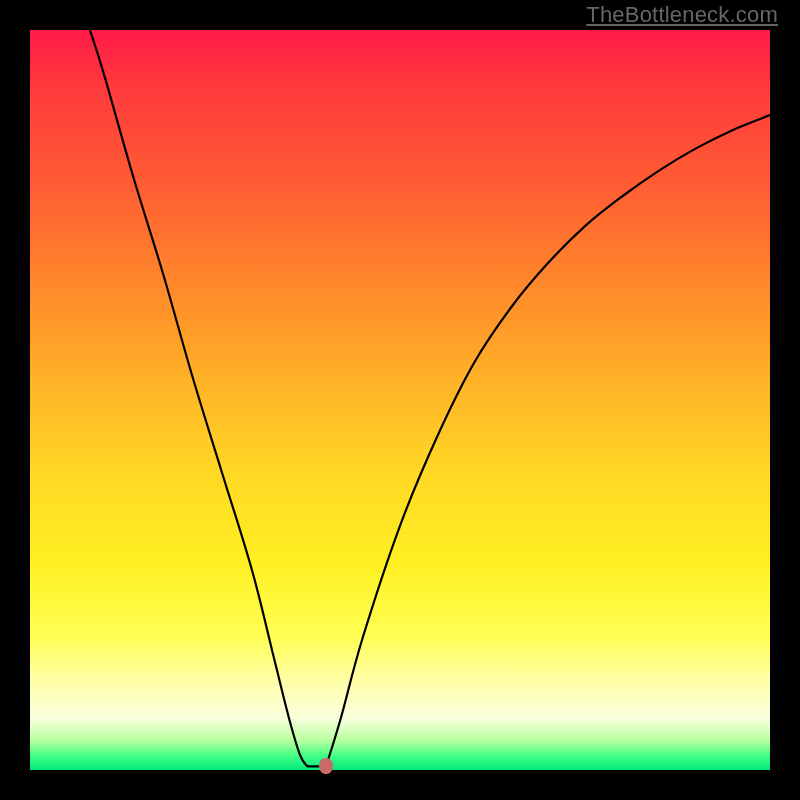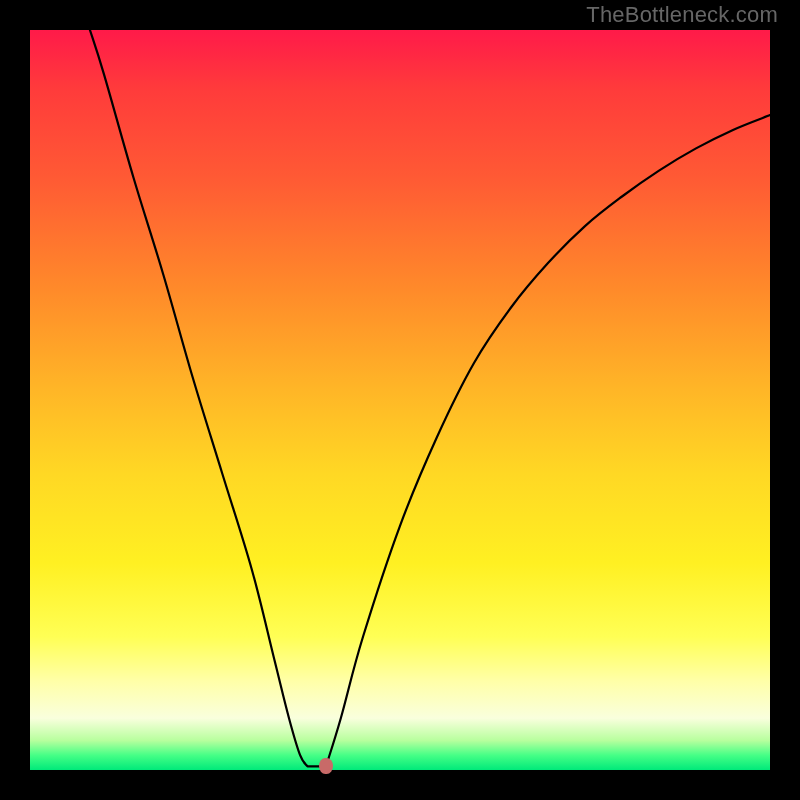--- a/index.html
+++ b/index.html
@@ -19,20 +19,21 @@
   }
   .watermark {
     position: absolute;
     top: 2px;
     right: 22px;
     color: #666;
     font-size: 22px;
     font-weight: 500;
     letter-spacing: 0.2px;
     user-select: none;
+    text-decoration: underline;
   }
   .plot-area {
     position: absolute;
     left: 30px;
     top: 30px;
     width: 740px;
     height: 740px;
     
     background: linear-gradient(to bottom,
       #ff1a49 0%,

